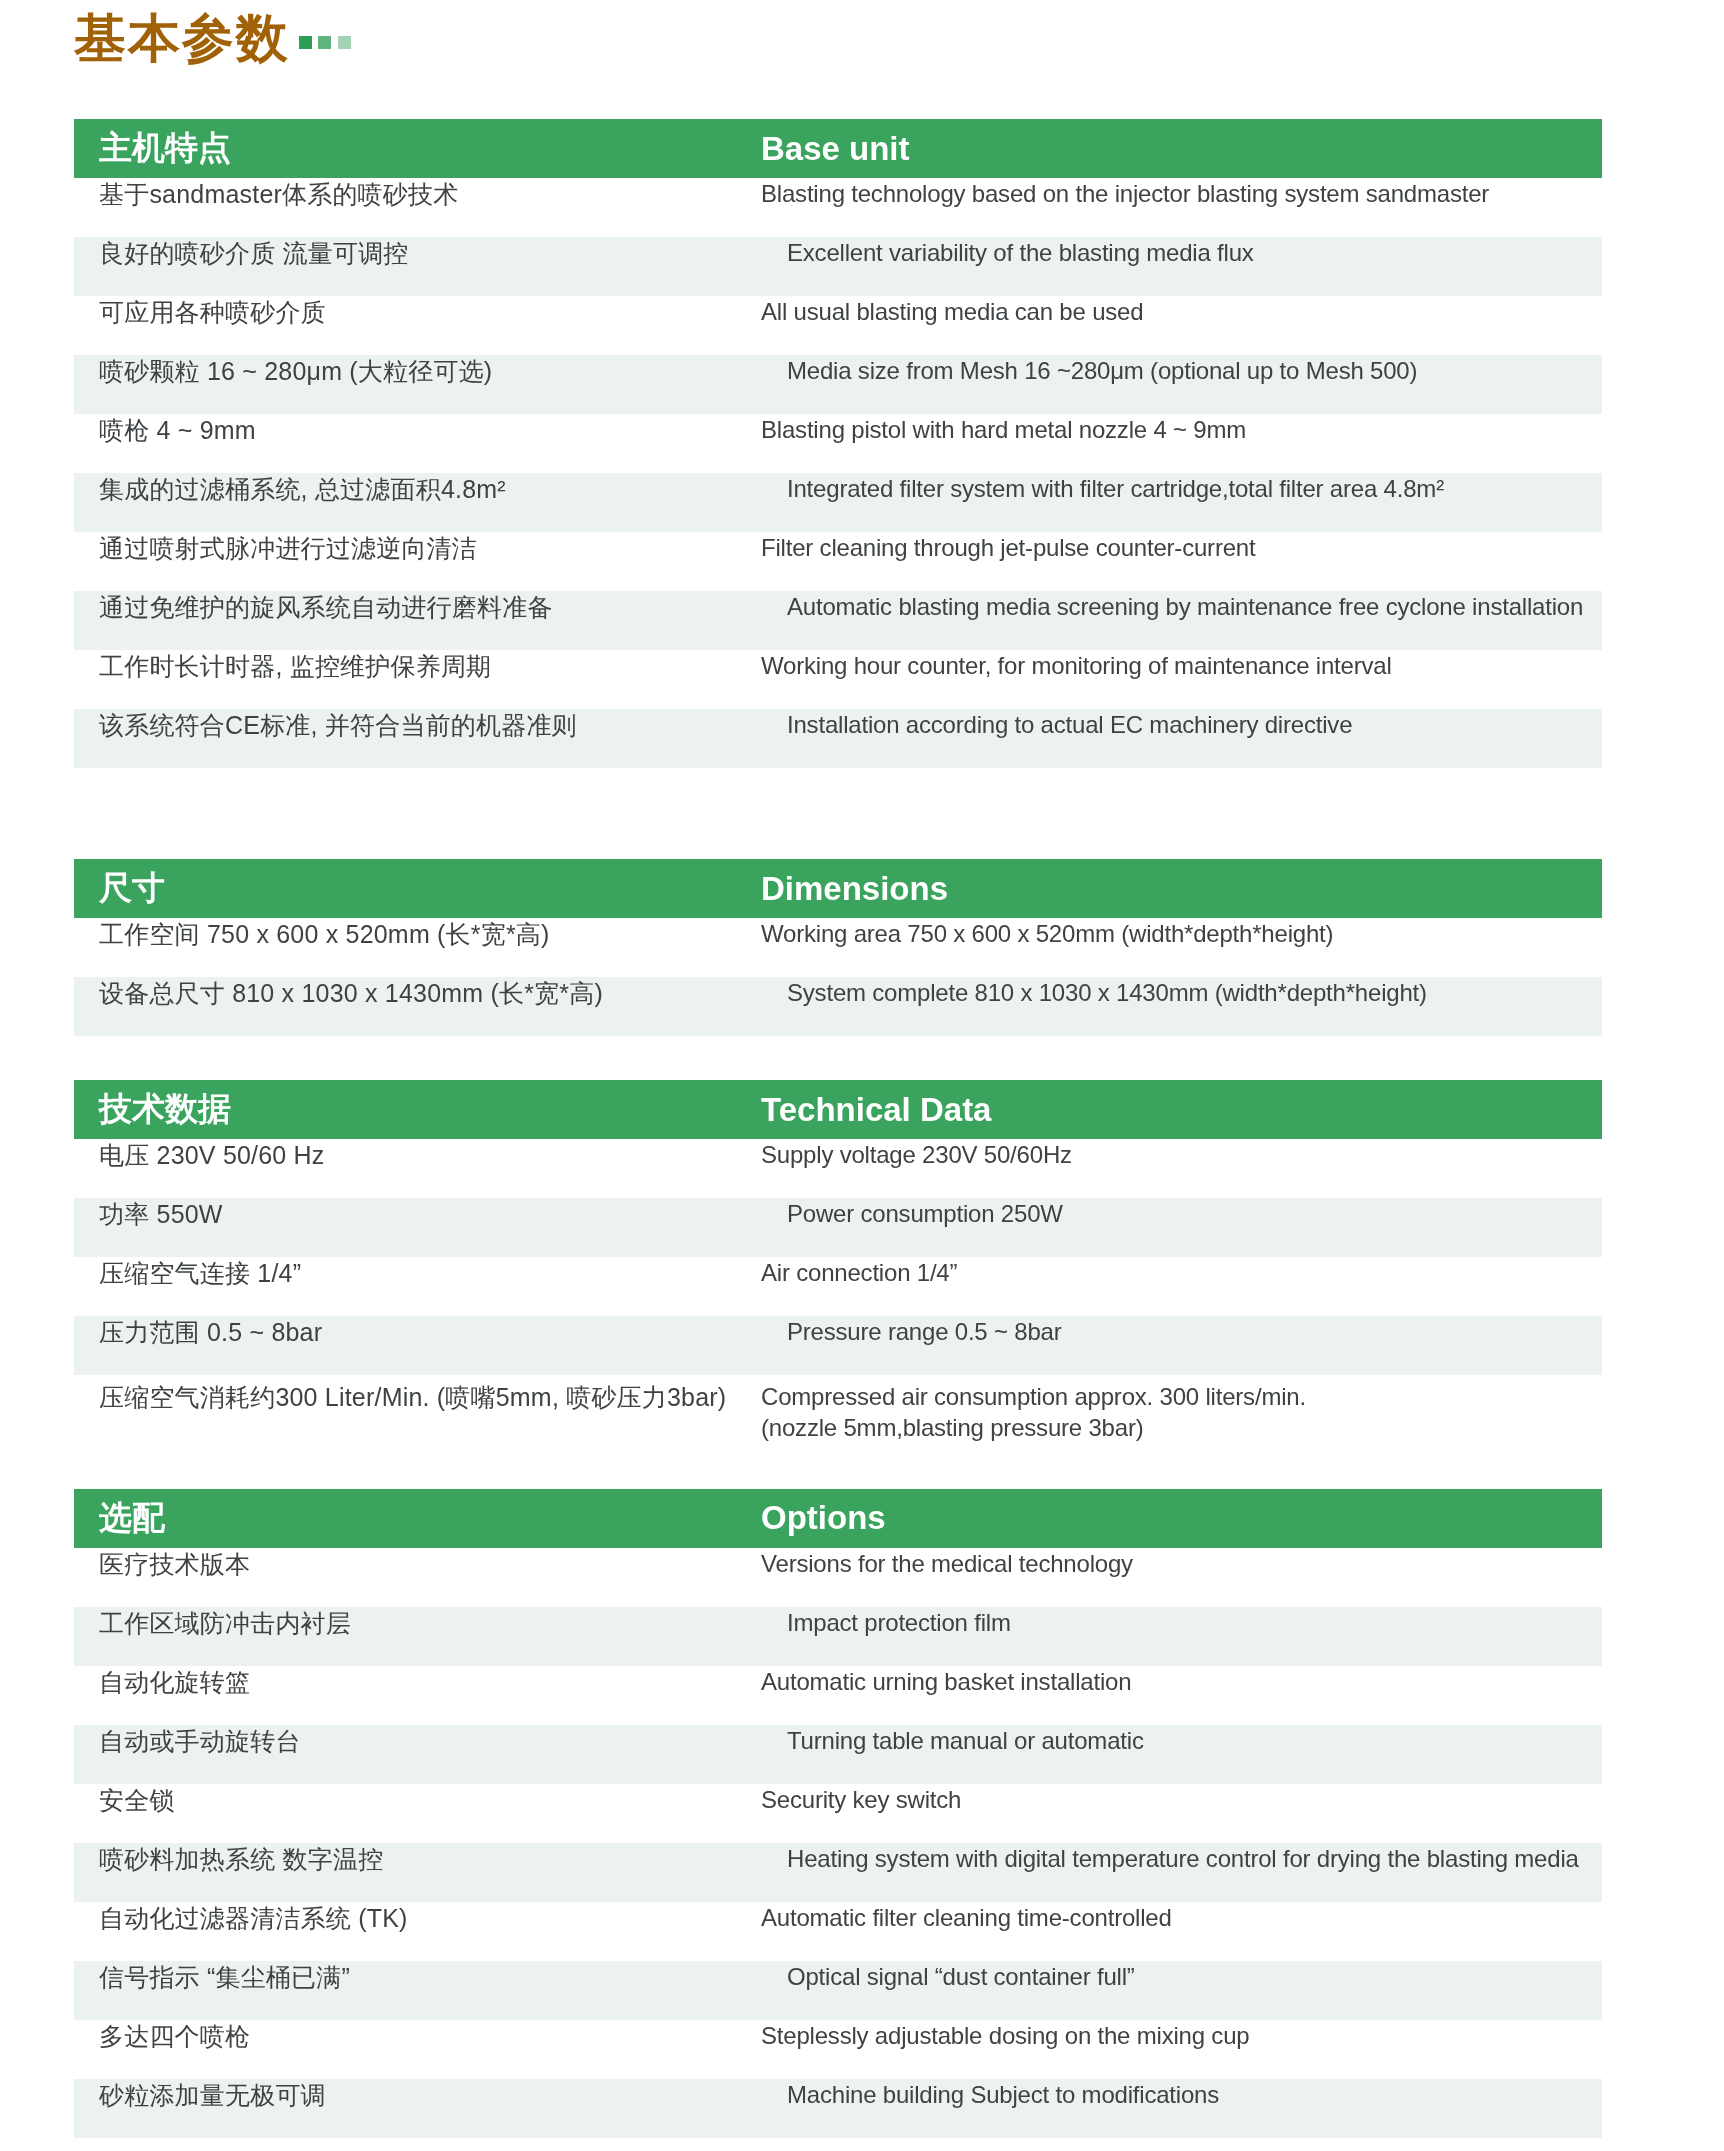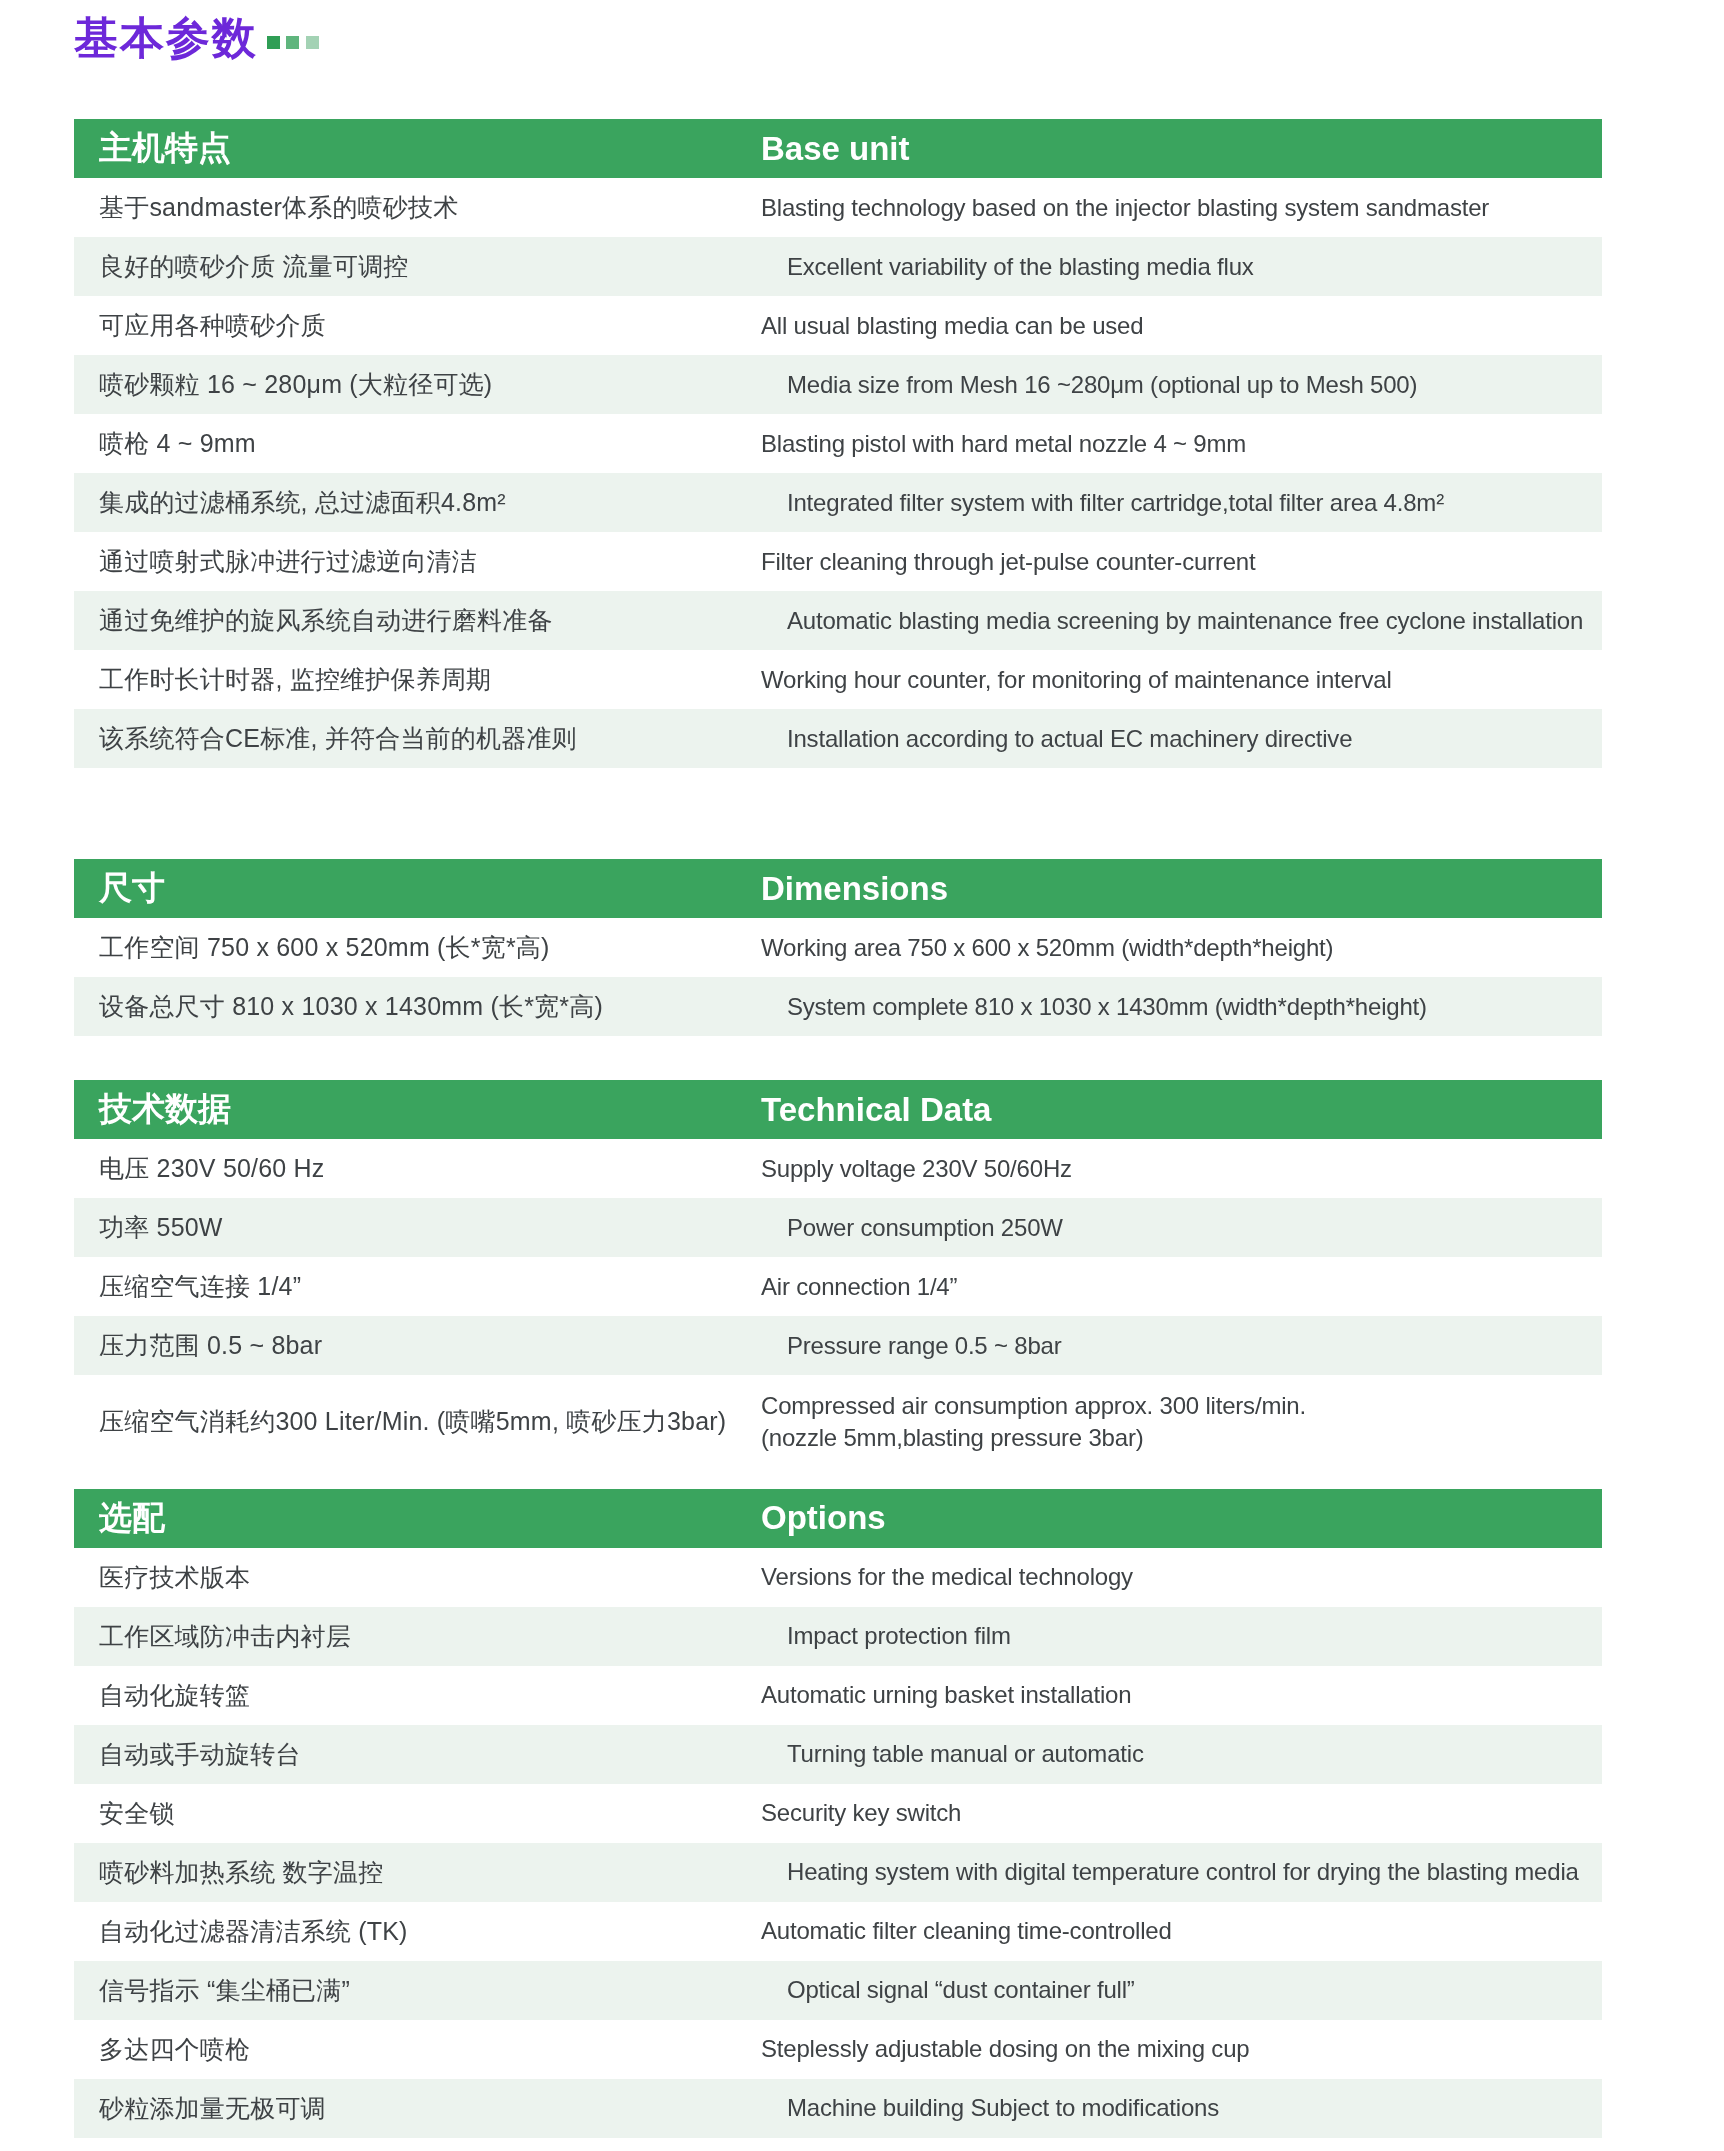--- a/index.html
+++ b/index.html
@@ -21,24 +21,24 @@
   }
   
   .title-row {
     display: flex;
     align-items: center;
     padding-top: 11.2px;
     margin-bottom: 54px;
   }
   .title-row h1 {
     margin: 0;
-    font-size: 44px;
+    font-size: 52px;
     line-height: 54px;
     font-weight: bold;
-    color: #6d28d9;
+    color: #a16207;
     letter-spacing: 1.9px;
     text-align: right;
   }
   .title-squares {
     display: flex;
     align-items: center;
     margin-left: 9.3px;
     margin-top: 9.3px;
     gap: 6.5px;
   }
@@ -67,21 +67,20 @@
     flex: none;
   }
   .cell-en {
     flex: 1;
     padding-right: 15px;
     white-space: nowrap;
   }
   .row {
     min-height: 59px;
     display: flex;
-    align-items: center;
     color: #3e4245;
   }
   .row.alt { background: #ecf3ee; gap: 26px; }
   .row .cell-zh { font-size: 25px; letter-spacing: 0.2px; }
   .row .cell-en { font-size: 24px; letter-spacing: -0.2px; line-height: 1.32; }
   .row.tall { min-height: 93px; padding: 5.6px 0; box-sizing: border-box; }
 </style>
 </head>
 <body>
 

